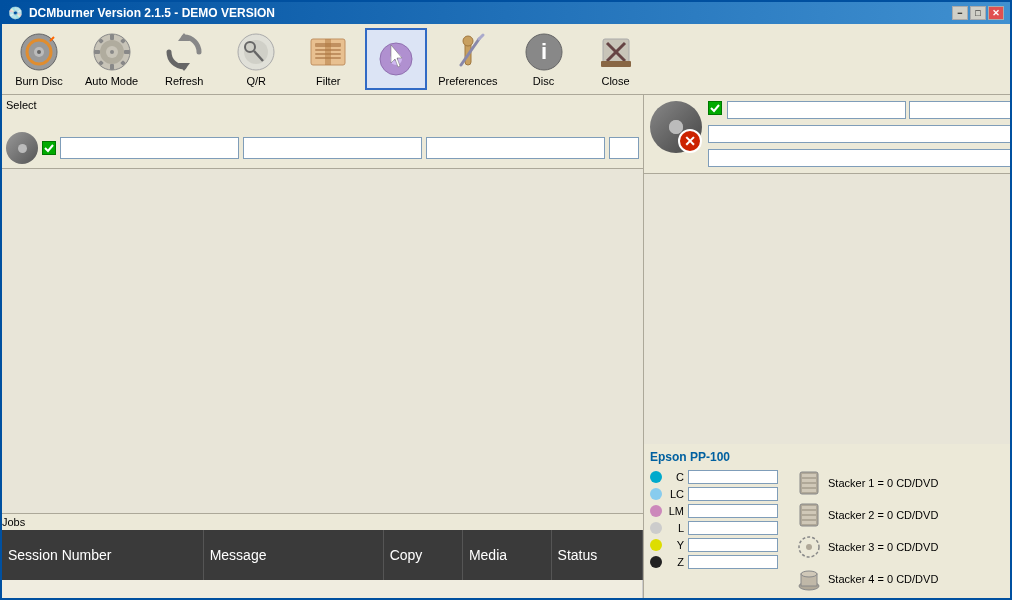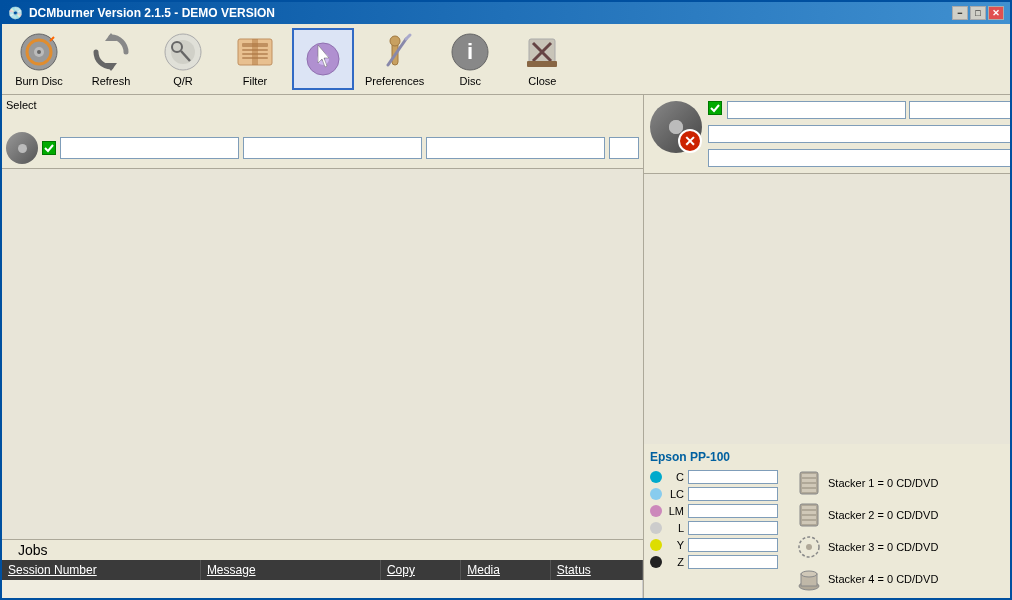--- a/index.html
+++ b/index.html
@@ -136,39 +136,38 @@
     #list-area {
       flex: 1;
       background: #e8e5d8;
       overflow: auto;
     }
     #jobs-area {
       border-top: 1px solid #aca899;
       background: #ece9d8;
     }
     #jobs-label {
-      font-size: 14px;
+      font-size: 11px;
       color: #000;
-      padding: 2px 16px;
+      padding: 2px 0;
     }
     #jobs-table {
       width: 100%;
       border-collapse: collapse;
     }
     #jobs-table thead tr {
       background: #3a3a3a;
       color: white;
     }
     #jobs-table thead th {
-      padding: 3px 6px;
+      padding: 17px 6px;
       font-weight: normal;
-      font-size: 12px;
+      font-size: 14px;
       text-align: left;
       border-right: 1px solid #555;
-      text-decoration: underline;
     }
     #jobs-table tbody tr:nth-child(even) { background: #e0ddd0; }
     #jobs-table tbody tr:nth-child(odd) { background: #f0ede0; }
     #jobs-table tbody td {
       padding: 2px 6px;
       font-size: 11px;
       border-right: 1px solid #ccc;
     }
     .jobs-empty-row { height: 18px; background: #2a2a2a; }
     #right-panel {
@@ -345,20 +344,40 @@
           <circle cx="21" cy="21" r="18" fill="#999" stroke="#666" stroke-width="1"></circle>
           <circle cx="21" cy="21" r="5" fill="#bbb"></circle>
           <circle cx="21" cy="21" r="2" fill="#666"></circle>
           <ellipse cx="21" cy="21" rx="12" ry="12" fill="none" stroke="#ff8800" stroke-width="3" opacity="0.7"></ellipse>
           <line x1="32" y1="10" x2="36" y2="6" stroke="#ff6600" stroke-width="2"></line>
         </svg>
       </div>
       <span class="toolbar-label">Burn Disc</span>
     </div>
 
+    <div class="toolbar-btn">
+      <div class="toolbar-icon">
+        <svg width="42" height="42" viewBox="0 0 42 42">
+          <circle cx="21" cy="21" r="18" fill="#c8c4b8" stroke="#888" stroke-width="1"></circle>
+          <circle cx="21" cy="21" r="12" fill="#b0ac9e"></circle>
+          <circle cx="21" cy="21" r="6" fill="#c8c4b8"></circle>
+          <circle cx="21" cy="21" r="2" fill="#888"></circle>
+
+          <rect x="19" y="3" width="4" height="6" fill="#888" rx="1"></rect>
+          <rect x="19" y="33" width="4" height="6" fill="#888" rx="1"></rect>
+          <rect x="3" y="19" width="6" height="4" fill="#888" rx="1"></rect>
+          <rect x="33" y="19" width="6" height="4" fill="#888" rx="1"></rect>
+          <rect x="8" y="8" width="4" height="4" fill="#888" rx="1" transform="rotate(45 10 10)"></rect>
+          <rect x="30" y="8" width="4" height="4" fill="#888" rx="1" transform="rotate(45 32 10)"></rect>
+          <rect x="8" y="30" width="4" height="4" fill="#888" rx="1" transform="rotate(45 10 32)"></rect>
+          <rect x="30" y="30" width="4" height="4" fill="#888" rx="1" transform="rotate(45 32 32)"></rect>
+        </svg>
+      </div>
+      <span class="toolbar-label">Auto Mode</span>
+    </div>
 
     <div class="toolbar-btn">
       <div class="toolbar-icon">
         <svg width="42" height="42" viewBox="0 0 42 42">
           <path d="M21 6 A15 15 0 0 1 36 21" fill="none" stroke="#888" stroke-width="5" stroke-linecap="round"></path>
           <path d="M21 36 A15 15 0 0 1 6 21" fill="none" stroke="#666" stroke-width="5" stroke-linecap="round"></path>
           <polygon points="21,2 27,10 15,10" fill="#888"></polygon>
           <polygon points="21,40 15,32 27,32" fill="#666"></polygon>
         </svg>
       </div>

